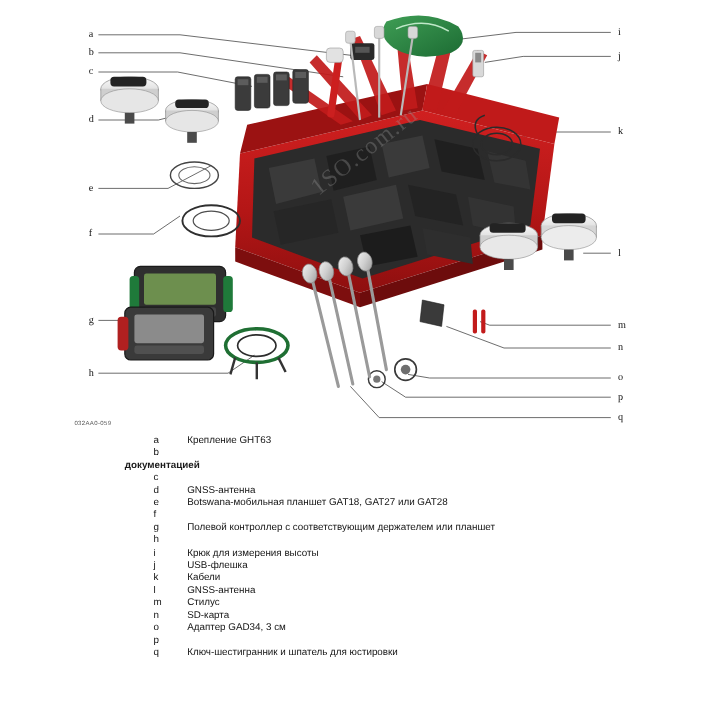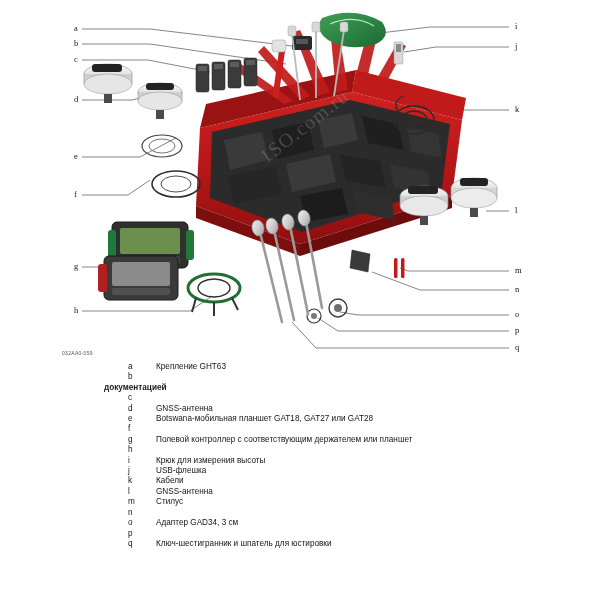--- a/index.html
+++ b/index.html
@@ -417,20 +417,21 @@
       <span class="legend-text">GNSS-антенна</span>
     </div>
 
     <div class="legend-row">
       <span class="legend-key">m</span>
       <span class="legend-text">Стилус</span>
     </div>
 
     <div class="legend-row">
       <span class="legend-key">n</span>
+      <span class="legend-text">SD-карта</span>
     </div>
 
     <div class="legend-row">
       <span class="legend-key">o</span>
       <span class="legend-text">Адаптер GAD34, 3 см</span>
     </div>
 
     <div class="legend-row">
       <span class="legend-key">p</span>
     </div>

